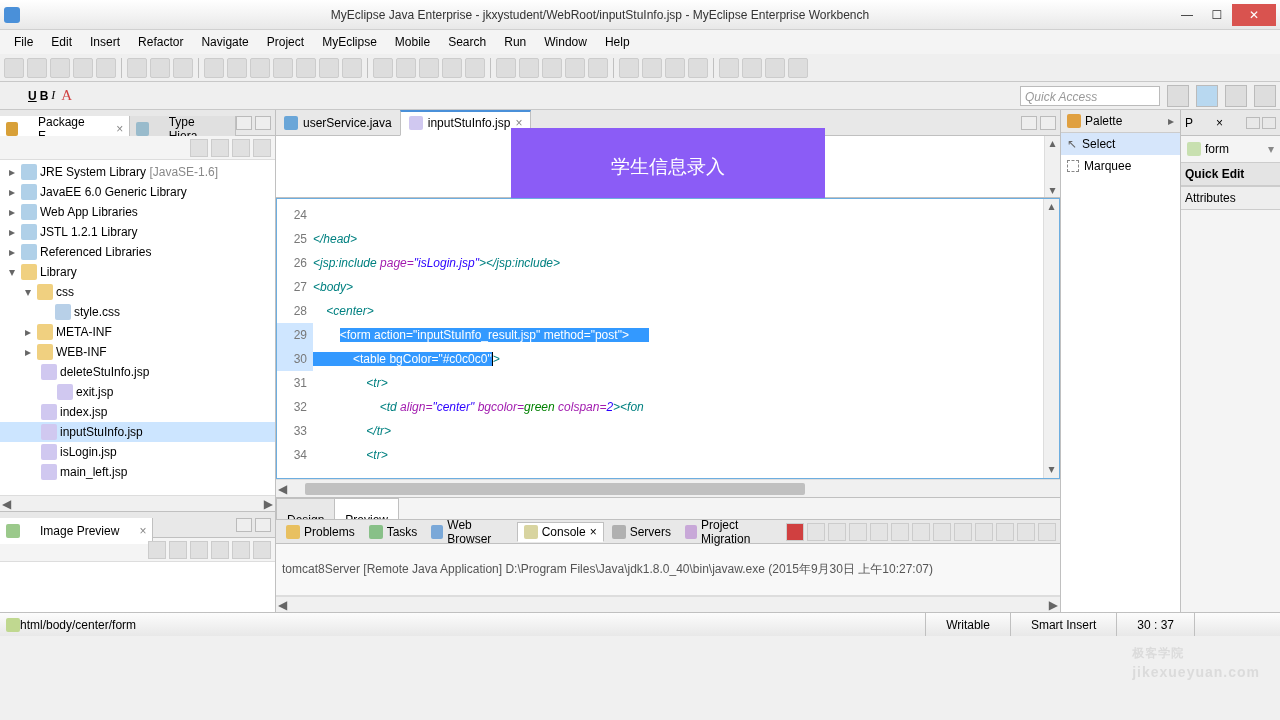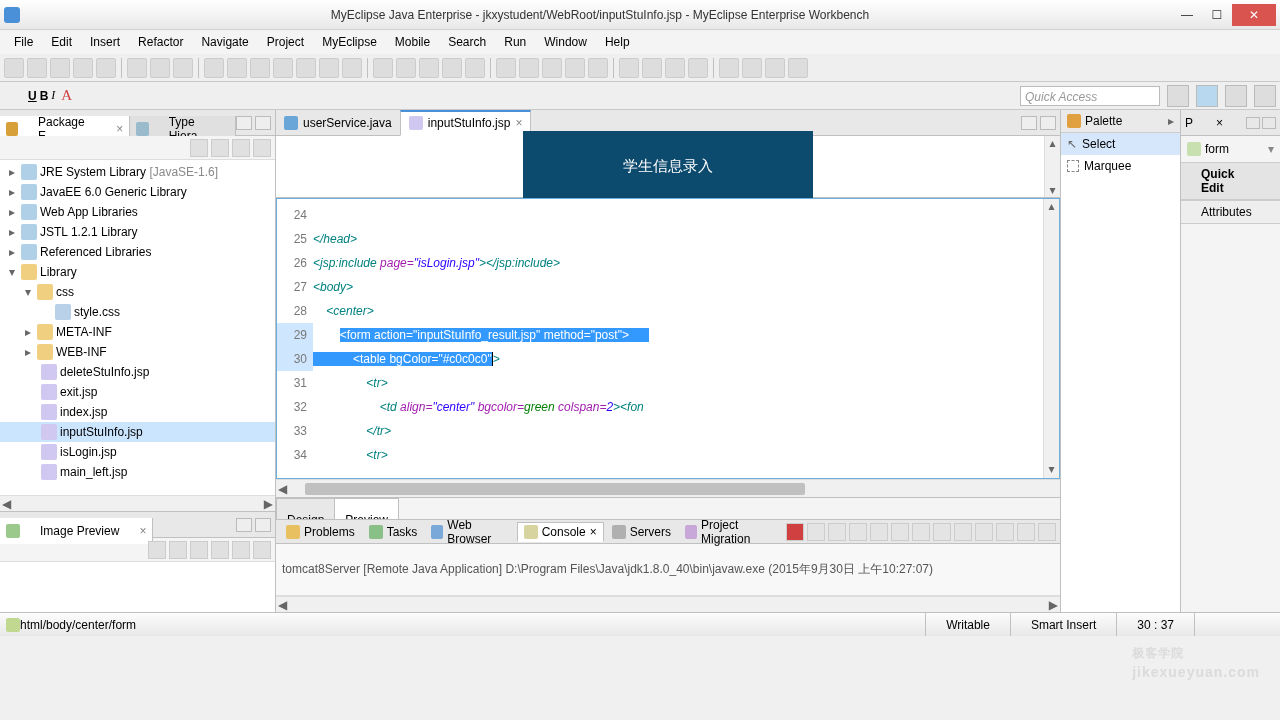--- a/index.html
+++ b/index.html
@@ -40,21 +40,21 @@
 .imgprev { border-top:1px solid #c0c0c0; }
 .imgprev .body { height:50px; background:#fff; }
 .centerpanel { flex:1; display:flex; flex-direction:column; }
 .edtabs { height:26px; background:#e8e8e8; display:flex; align-items:center; border-bottom:1px solid #c0c0c0; }
 .etab { display:flex; align-items:center; padding:0 8px; height:26px; gap:5px; }
 .etab.active { background:#fff; border:1px solid #c0c0c0; border-bottom:1px solid #fff; border-top:2px solid #4a90d9; }
 .etab .x { color:#888; }
 .edminmax { margin-left:auto; display:flex; gap:3px; padding-right:4px; }
 .edminmax div { width:16px; height:14px; border:1px solid #bbb; background:#eee; }
 .designbar { height:62px; background:#fff; border-bottom:1px solid #c0c0c0; display:flex; align-items:center; justify-content:center; position:relative; }
-.greenbanner { background:#0c4a6e; color:#fff; padding:26px 100px; font-size:15px; }
+.greenbanner { background:#8b5cf6; color:#fff; padding:26px 100px; font-size:19px; }
 .dvscroll { position:absolute; right:0; top:0; width:16px; height:100%; background:#f0f0f0; border-left:1px solid #ddd; display:flex; flex-direction:column; justify-content:space-between; align-items:center; color:#666; }
 .codearea { flex:1; background:#fff; position:relative; font-family:Consolas,monospace; font-size:15px; overflow:hidden; border:1px solid #6daee0; }
 .gutter { position:absolute; left:0; top:0; width:36px; background:#fff; text-align:right; color:#787878; padding-top:4px; }
 .gutter div { height:24px; line-height:24px; padding-right:6px; }
 .codelines { position:absolute; left:36px; top:4px; right:16px; }
 .line { height:24px; line-height:24px; white-space:pre; }
 .tag { color:#008080; font-style:italic; }
 .attr { color:#a21caf; font-style:italic; }
 .str { color:#2a00ff; font-style:italic; }
 .selln { background:#3399ff; color:#fff !important; }
@@ -78,21 +78,21 @@
 .consolehead { background:#f8f8f8; padding:17px 6px; color:#555; border-bottom:1px solid #ddd; }
 .consolebody { background:#fff; padding:4px 6px; font-family:Consolas,monospace; font-size:15px; height:44px; }
 .palette-area { width:120px; border-left:1px solid #c0c0c0; background:#fff; }
 .pal-head { background:#eaeaea; padding:4px 6px; border-bottom:1px solid #ccc; display:flex; align-items:center; gap:4px;}
 .pal-item { padding:4px 6px; display:flex; align-items:center; gap:5px; }
 .pal-sel { background:#d6e6fb; }
 .farright { width:100px; border-left:1px solid #c0c0c0; background:#f4f4f4; }
 .fr-top { height:26px; background:#e8e8e8; display:flex; align-items:center; padding:0 4px; justify-content:space-between; border-bottom:1px solid #c0c0c0;}
 .fr-form { padding:6px; display:flex; align-items:center; gap:4px; }
 .fr-form .fi { width:14px;height:14px;background:#c8e0b0;border-radius:2px;}
-.fr-sec { background:#e4e4e4; padding:4px 20px; border-top:1px solid #ccc; border-bottom:1px solid #ccc; font-weight:bold;}
+.fr-sec { background:#e4e4e4; padding:4px 4px; border-top:1px solid #ccc; border-bottom:1px solid #ccc; font-weight:bold;}
 .statusbar { height:24px; background:linear-gradient(#fcfcfc,#e8e8e8); border-top:1px solid #c0c0c0; display:flex; align-items:center; padding:0 6px; }
 .statusbar .si { width:14px;height:14px;background:#c0d890;border-radius:2px;}
 .statusbar .cell { border-left:1px solid #c0c0c0; padding:0 20px; height:100%; display:flex; align-items:center;}
 .watermark { position:absolute; right:20px; bottom:40px; color:rgba(180,180,180,0.35); font-size:26px; font-weight:bold; pointer-events:none; letter-spacing:1px;}
 .watermark small { display:block; font-size:14px; text-align:right;}
 </style>
 </head>
 <body>
 
 <div class="titlebar">
@@ -250,21 +250,21 @@
         </div>
       <div class="row" style="padding-left:22px">
           <span class="tw">▸</span>
           <span class="ti fld"></span>
           <span>WEB-INF</span>
         </div>
       <div class="row" style="padding-left:38px">
           <span class="ti file"></span>
           <span>deleteStuInfo.jsp</span>
         </div>
-      <div class="row" style="padding-left:38px">
+      <div class="row" style="padding-left:54px">
           <span class="ti file"></span>
           <span>exit.jsp</span>
         </div>
       <div class="row" style="padding-left:38px">
           <span class="ti file"></span>
           <span>index.jsp</span>
         </div>
       <div class="row sel" style="padding-left:38px">
           <span class="ti file"></span>
           <span>inputStuInfo.jsp</span>

